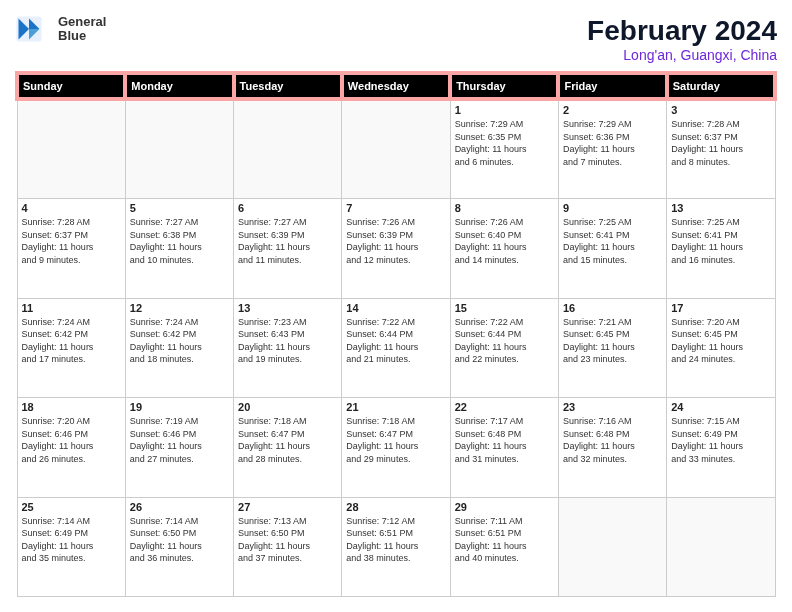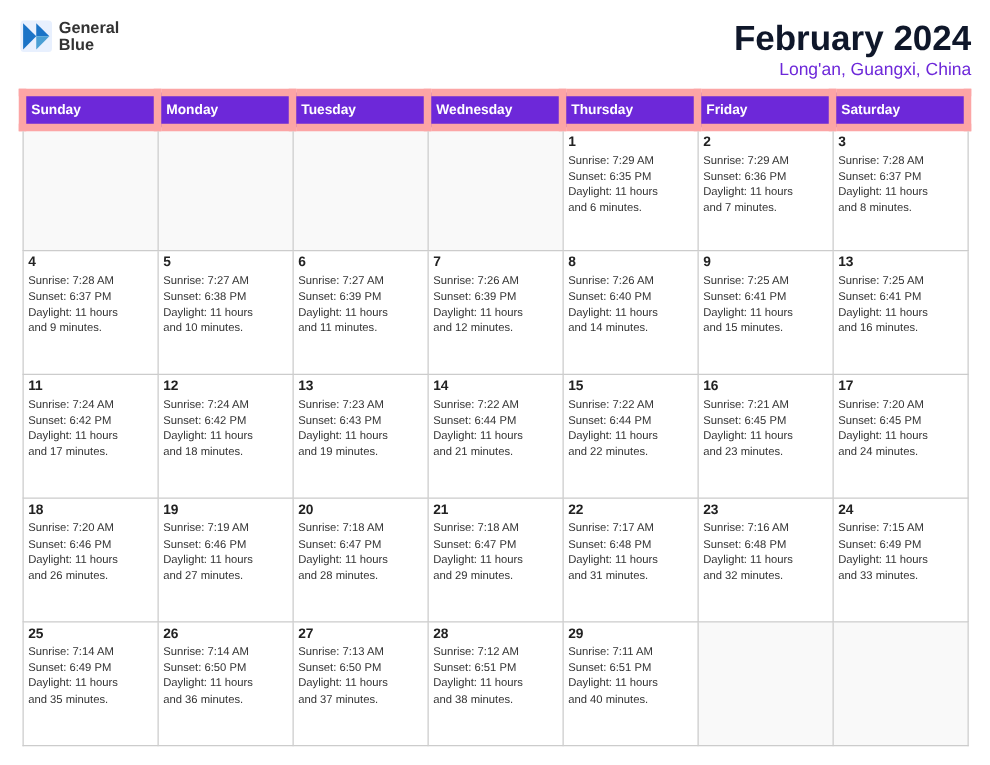--- a/index.html
+++ b/index.html
@@ -19,21 +19,21 @@
     }
     .header {
       display: flex;
       justify-content: space-between;
       align-items: flex-start;
       margin-bottom: 8px;
     }
     .logo {
       display: flex;
       align-items: center;
-      gap: 4px;
+      gap: 15px;
     }
     .logo-text {
       display: flex;
       flex-direction: column;
       font-size: 13px;
       font-weight: bold;
       color: #333;
       line-height: 1.1;
     }
     .logo-icon {
@@ -52,26 +52,26 @@
       font-size: 14px;
       color: #6d28d9;
     }
     .calendar {
       flex: 1;
       border-collapse: collapse;
       width: 100%;
       font-size: 10px;
     }
     .calendar th {
-      background: #6d28d9;
+      background: #000000;
       color: #fff;
       padding: 5px 4px;
       text-align: left;
       font-size: 11px;
-      border: 6px solid #fca5a5;
+      border: 4px solid #fca5a5;
     }
     .calendar td {
       border: 1px solid #ccc;
       vertical-align: top;
       padding: 3px 4px;
       width: calc(100% / 7);
       background: #fff;
     }
     .calendar td.empty {
       background: #f9f9f9;

